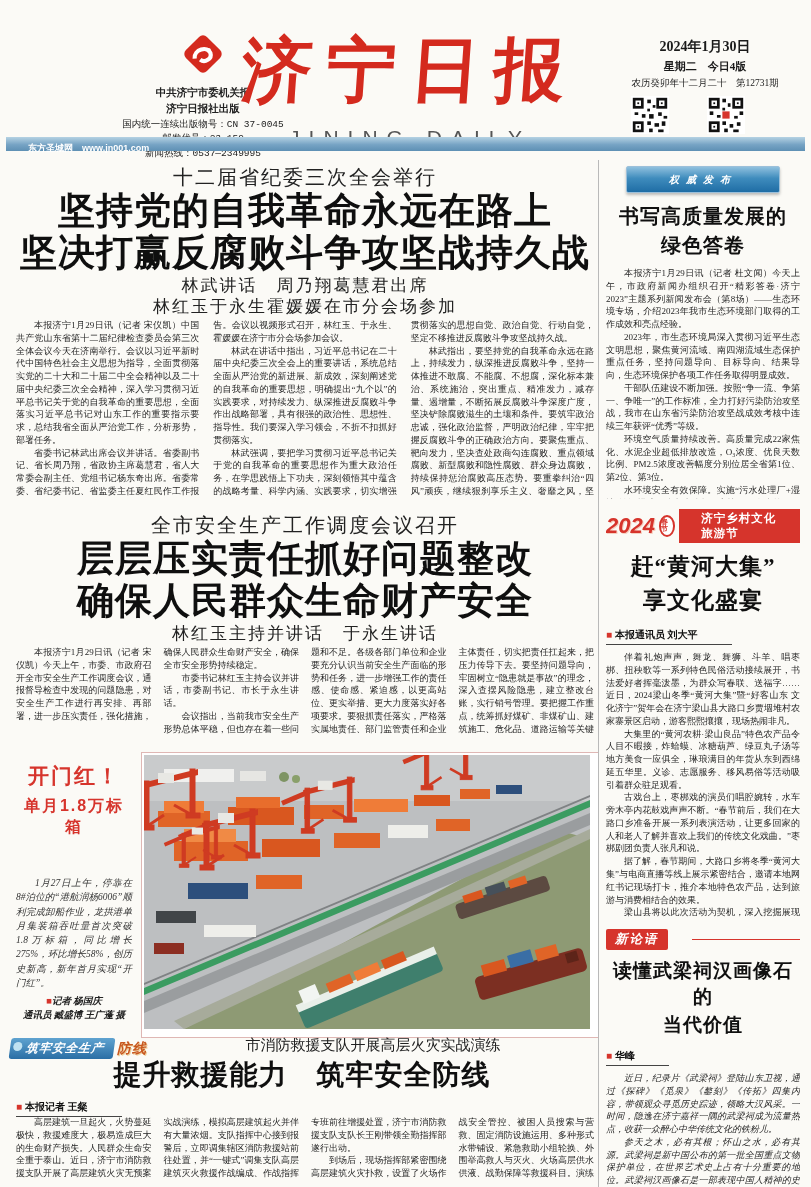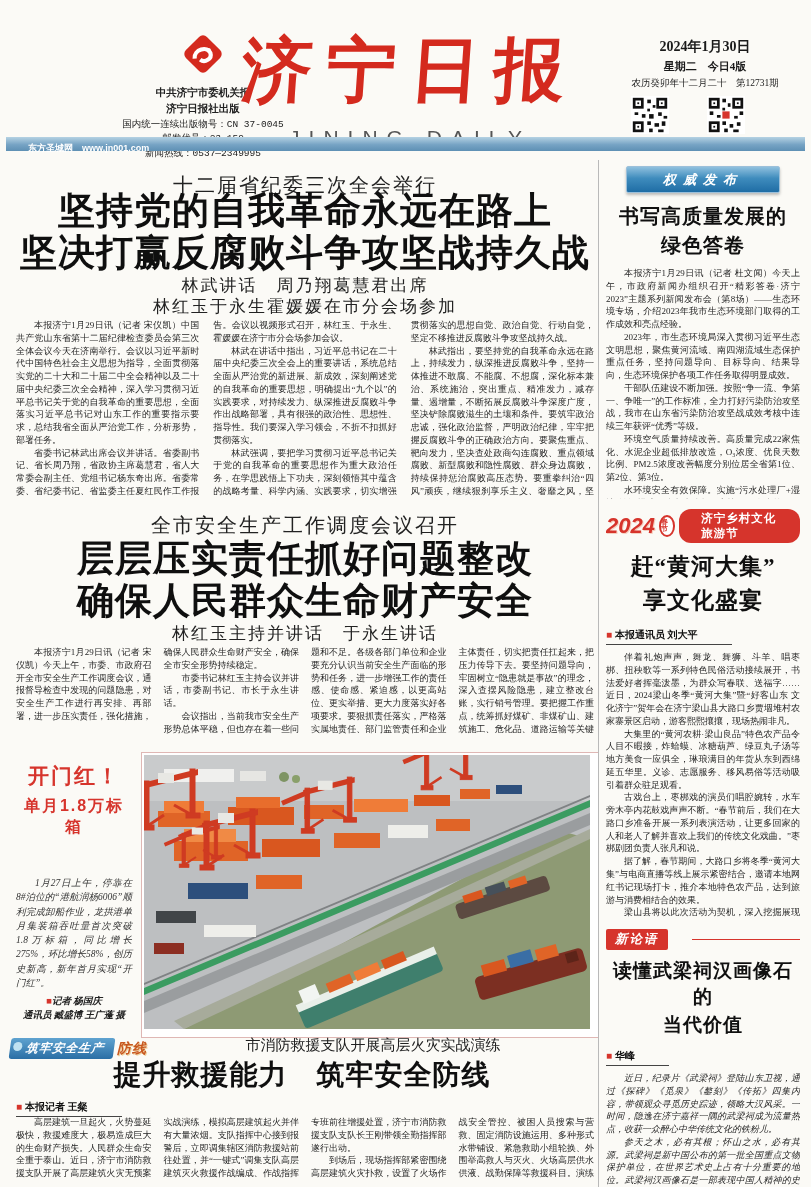--- a/index.html
+++ b/index.html
@@ -43,28 +43,28 @@
   .photo-title{color:#d6342c;font-weight:bold;font-family:"Liberation Sans",sans-serif;letter-spacing:2px;}
   .cap{font-size:9.5px;line-height:1.5;font-style:italic;text-align:justify;color:#333;}
   .cap p{margin:0;text-indent:2em;}
   .credit{font-size:9.5px;font-weight:bold;color:#222;line-height:1.5;font-style:italic;text-align:center;}
   .credit .mk{color:#d6342c;}
   
   .auth-badge{
     width:152px;height:25px;margin:0 auto;border:1px solid #9cc0da;border-radius:2px;
     background:linear-gradient(180deg,#8fc0de 0%,#3f8cbd 45%,#1f6da5 100%);
     box-shadow:0 2px 3px rgba(0,0,0,.25);
-    color:#fff;font-size:13px;font-weight:bold;font-style:italic;letter-spacing:7px;
+    color:#fff;font-size:10px;font-weight:bold;font-style:italic;letter-spacing:7px;
     text-align:center;line-height:25px;font-family:"Liberation Serif",serif;
   }
   .fest-banner{display:flex;align-items:center;justify-content:center;gap:4px;}
   .fest-year{color:#d6342c;font-size:22px;font-weight:bold;font-style:italic;font-family:"Liberation Sans",sans-serif;text-shadow:1px 1px 0 #f6cfc0;}
   .fest-seal{width:18px;height:18px;border:2px solid #d6342c;border-radius:50%;background:#fff;
     color:#d6342c;font-size:7px;font-weight:bold;display:flex;align-items:center;justify-content:center;line-height:1;}
-  .fest-label{background:#d6342c;color:#fff;font-size:11.5px;font-weight:bold;padding:2px 22px;border-radius:12px;letter-spacing:1px;font-family:"Liberation Sans",sans-serif;}
+  .fest-label{background:#d6342c;color:#fff;font-size:11.5px;font-weight:bold;padding:2px 22px;border-radius:0;letter-spacing:1px;font-family:"Liberation Sans",sans-serif;}
   .xly-row{display:flex;align-items:center;gap:24px;}
   .xly-badge{background:#d6342c;color:#fff;font-size:12.5px;font-weight:bold;font-style:italic;padding:2px 9px;border-radius:2px;letter-spacing:2px;font-family:"Liberation Sans",sans-serif;}
   .xly-rule{flex:1;border-top:1px solid #d6342c;}
   .kai{font-style:italic;}
   .r-head-serif{font-weight:bold;color:#101010;font-family:"Liberation Serif",serif;letter-spacing:1px;}
   
   .fire-banner{display:flex;align-items:center;gap:3px;}
   .fb-main{
     background:linear-gradient(180deg,#5fa3d0,#2a6ea5);color:#fff;font-size:12px;font-weight:bold;font-style:italic;
     padding:2px 10px 2px 16px;border-radius:3px;transform:skewX(-8deg);letter-spacing:1px;
@@ -173,21 +173,21 @@
       </svg>
       <div class="qr-label">济宁日报微信公众号</div>
     </div>
   </div>
 </div>
 
 <div class="abs site-bar">
   <span>东方圣城网　www.jn001.com</span>
 </div>
 
-<div class="abs ctr kicker" style="left:16px;top:172px;width:578px;">十二届省纪委三次全会举行</div>
+<div class="abs ctr kicker" style="left:16px;top:164px;width:578px;">十二届省纪委三次全会举行</div>
 <div class="abs ctr headline" style="left:0;top:186px;width:610px;font-size:37px;">坚持党的自我革命永远在路上</div>
 <div class="abs ctr headline" style="left:0;top:228px;width:610px;font-size:37px;">坚决打赢反腐败斗争攻坚战持久战</div>
 <div class="abs ctr sub" style="left:16px;top:274px;width:578px;">林武讲话　周乃翔葛慧君出席</div>
 <div class="abs ctr sub" style="left:16px;top:295px;width:578px;">林红玉于永生霍媛媛在市分会场参加</div>
 <div class="abs body-txt cols3" style="left:16px;top:319px;width:578px;height:190px;overflow:hidden;">
     <p>本报济宁1月29日讯（记者 宋仪凯）中国共产党山东省第十二届纪律检查委员会第三次全体会议今天在济南举行。会议以习近平新时代中国特色社会主义思想为指导，全面贯彻落实党的二十大和二十届二中全会精神以及二十届中央纪委三次全会精神，深入学习贯彻习近平总书记关于党的自我革命的重要思想，全面落实习近平总书记对山东工作的重要指示要求，总结我省全面从严治党工作，分析形势，部署任务。</p>
     <p>省委书记林武出席会议并讲话。省委副书记、省长周乃翔，省政协主席葛慧君，省人大常委会副主任、党组书记杨东奇出席。省委常委、省纪委书记、省监委主任夏红民作工作报告。会议以视频形式召开，林红玉、于永生、霍媛媛在济宁市分会场参加会议。</p>
     <p>林武在讲话中指出，习近平总书记在二十届中央纪委三次全会上的重要讲话，系统总结全面从严治党的新进展、新成效，深刻阐述党的自我革命的重要思想，明确提出“九个以”的实践要求，对持续发力、纵深推进反腐败斗争作出战略部署，具有很强的政治性、思想性、指导性。我们要深入学习领会，不折不扣抓好贯彻落实。</p>
     <p>林武强调，要把学习贯彻习近平总书记关于党的自我革命的重要思想作为重大政治任务，在学思践悟上下功夫，深刻领悟其中蕴含的战略考量、科学内涵、实践要求，切实增强贯彻落实的思想自觉、政治自觉、行动自觉，坚定不移推进反腐败斗争攻坚战持久战。</p>
     <p>林武指出，要坚持党的自我革命永远在路上，持续发力，纵深推进反腐败斗争，坚持一体推进不敢腐、不能腐、不想腐，深化标本兼治、系统施治，突出重点、精准发力，减存量、遏增量，不断拓展反腐败斗争深度广度，坚决铲除腐败滋生的土壤和条件。要筑牢政治忠诚，强化政治监督，严明政治纪律，牢牢把握反腐败斗争的正确政治方向。要聚焦重点、靶向发力，坚决查处政商勾连腐败、重点领域腐败、新型腐败和隐性腐败、群众身边腐败，持续保持惩治腐败高压态势。要重拳纠治“四风”顽疾，继续狠刹享乐主义、奢靡之风，坚决纠治形式主义、官僚主义，健全风腐同查同治工作机制，斩断由风及腐利益链。要持续强化源头治理，常态化开展纪律教育。（下转2版A）</p>

